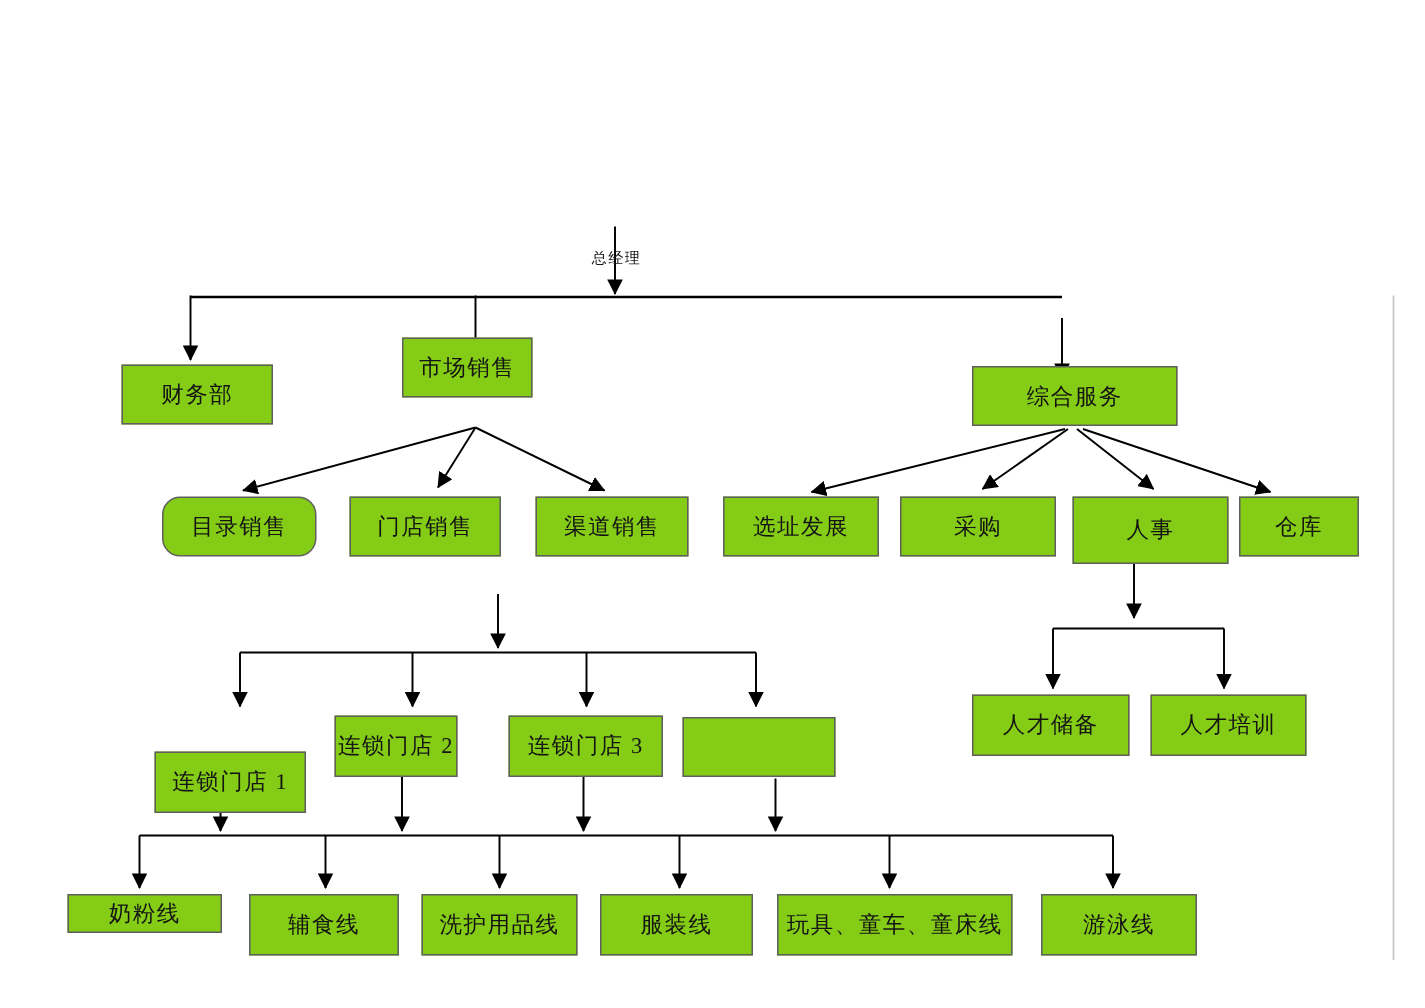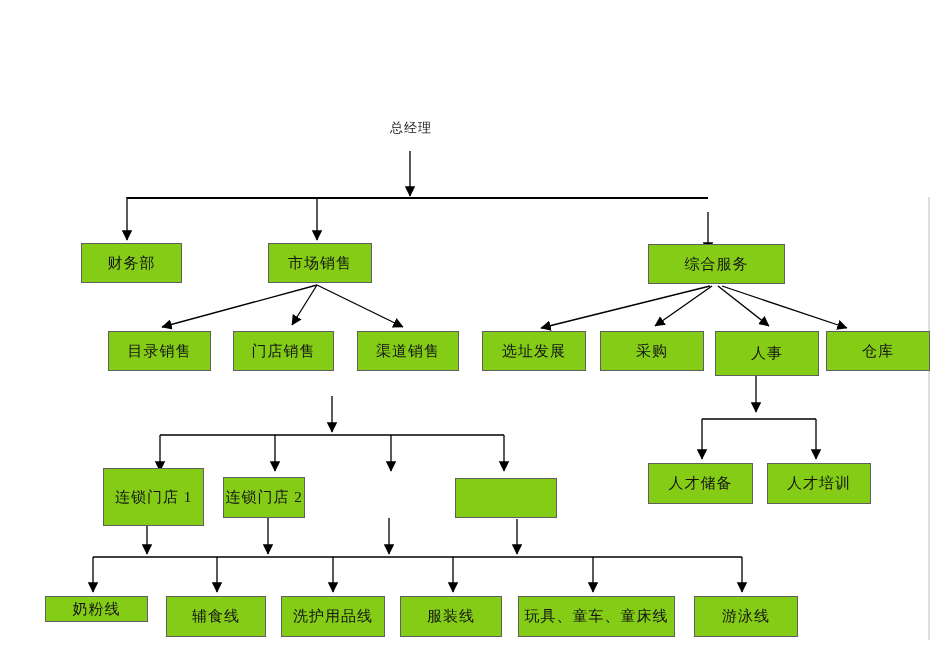--- a/index.html
+++ b/index.html
@@ -30,25 +30,26 @@
     display: flex;
     align-items: center;
     justify-content: center;
     font-size: 15px;
     color: #141414;
     letter-spacing: 1px;
     white-space: nowrap;
   }
   .floating-label {
     position: absolute;
-    font-size: 13px;
+    font-size: 10px;
     color: #141414;
     letter-spacing: 1px;
     text-align: center;
     white-space: nowrap;
+    margin-top: 46px;
   }
 </style>
 </head>
 <body>
 
 <div class="page">
 
   <svg class="connector-layer" width="950" height="672" viewBox="0 0 950 672" xmlns="http://www.w3.org/2000/svg">
     <defs>
       <marker id="arw" viewBox="0 0 8 8" refX="7.5" refY="4" markerWidth="8" markerHeight="8" orient="auto" markerUnits="userSpaceOnUse2">
@@ -99,34 +100,35 @@
       <line x1="593" y1="557" x2="593" y2="592" marker-end="url(#arw)"></line>
       <line x1="742" y1="557" x2="742" y2="592" marker-end="url(#arw)"></line>
     </g>
 
     <line x1="929" y1="197" x2="929" y2="640" stroke="#c9c9c9" stroke-width="1.2"></line>
   </svg>
 
   <div class="floating-label" style="left:375px; top:119px; width:72px;">总经理</div>
 
   <div class="node" style="left:81px; top:243px; width:101px; height:40px;">财务部</div>
-  <div class="node" style="left:268px; top:243px; width:104px; height:40px;">市场销售</div>
+  <div class="node" style="left:268px; top:225px; width:87px; height:40px;">市场销售</div>
   <div class="node" style="left:648px; top:244px; width:137px; height:40px;">综合服务</div>
 
-  <div class="node" style="left:108px; top:331px; width:103px; height:40px;">目录销售</div>
+  <div class="node" style="left:108px; top:331px; width:103px; height:40px;border-radius:12px;">目录销售</div>
   <div class="node" style="left:233px; top:331px; width:101px; height:40px;">门店销售</div>
   <div class="node" style="left:357px; top:331px; width:102px; height:40px;">渠道销售</div>
 
   <div class="node" style="left:482px; top:331px; width:104px; height:40px;">选址发展</div>
   <div class="node" style="left:600px; top:331px; width:104px; height:40px;">采购</div>
   <div class="node" style="left:715px; top:331px; width:104px; height:45px;">人事</div>
-  <div class="node" style="left:826px; top:331px; width:104px; height:40px;">仓库</div>
+  <div class="node" style="left:826px; top:331px; width:80px; height:40px;">仓库</div>
 
-  <div class="node" style="left:103px; top:468px; width:101px; height:58px;">连锁门店 1</div>
+  <div class="node" style="left:103px; top:501px; width:101px; height:41px;">连锁门店 1</div>
   <div class="node" style="left:223px; top:477px; width:82px; height:41px;">连锁门店 2</div>
+  <div class="node" style="left:339px; top:477px; width:103px; height:41px;">连锁门店 3</div>
   <div class="node" style="left:455px; top:478px; width:102px; height:40px;"></div>
 
   <div class="node" style="left:648px; top:463px; width:105px; height:41px;">人才储备</div>
   <div class="node" style="left:767px; top:463px; width:104px; height:41px;">人才培训</div>
 
   <div class="node" style="left:45px; top:596px; width:103px; height:26px;">奶粉线</div>
   <div class="node" style="left:166px; top:596px; width:100px; height:41px;">辅食线</div>
   <div class="node" style="left:281px; top:596px; width:104px; height:41px;">洗护用品线</div>
   <div class="node" style="left:400px; top:596px; width:102px; height:41px;">服装线</div>
   <div class="node" style="left:518px; top:596px; width:157px; height:41px;">玩具、童车、童床线</div>

